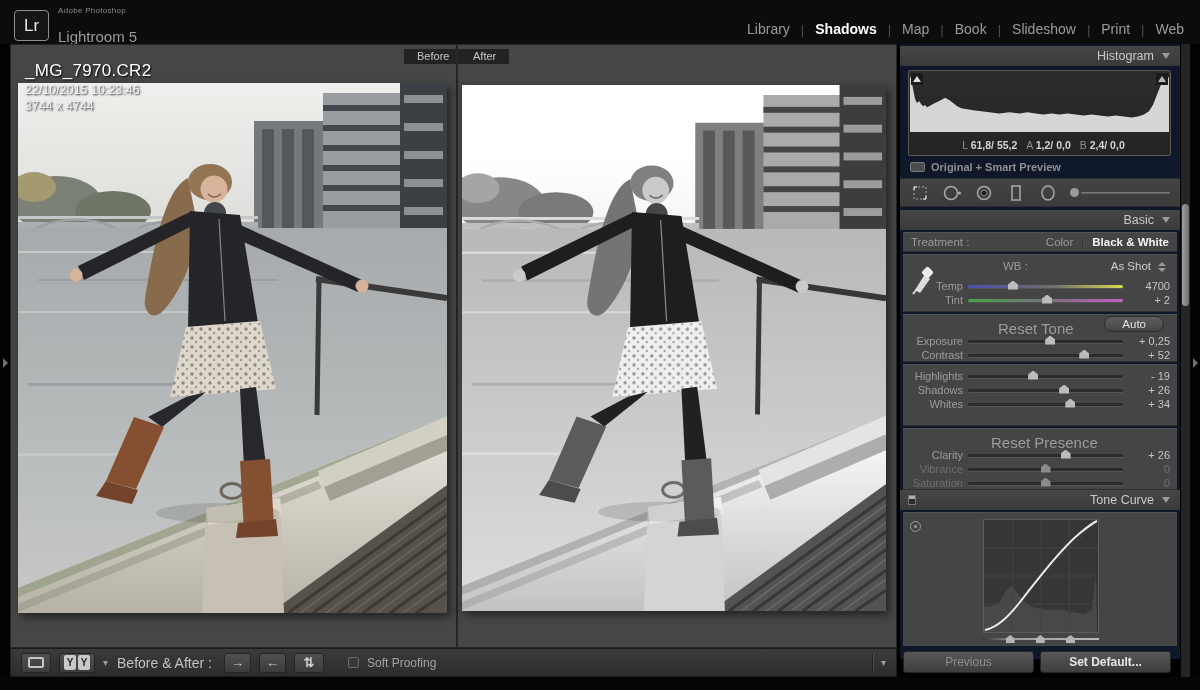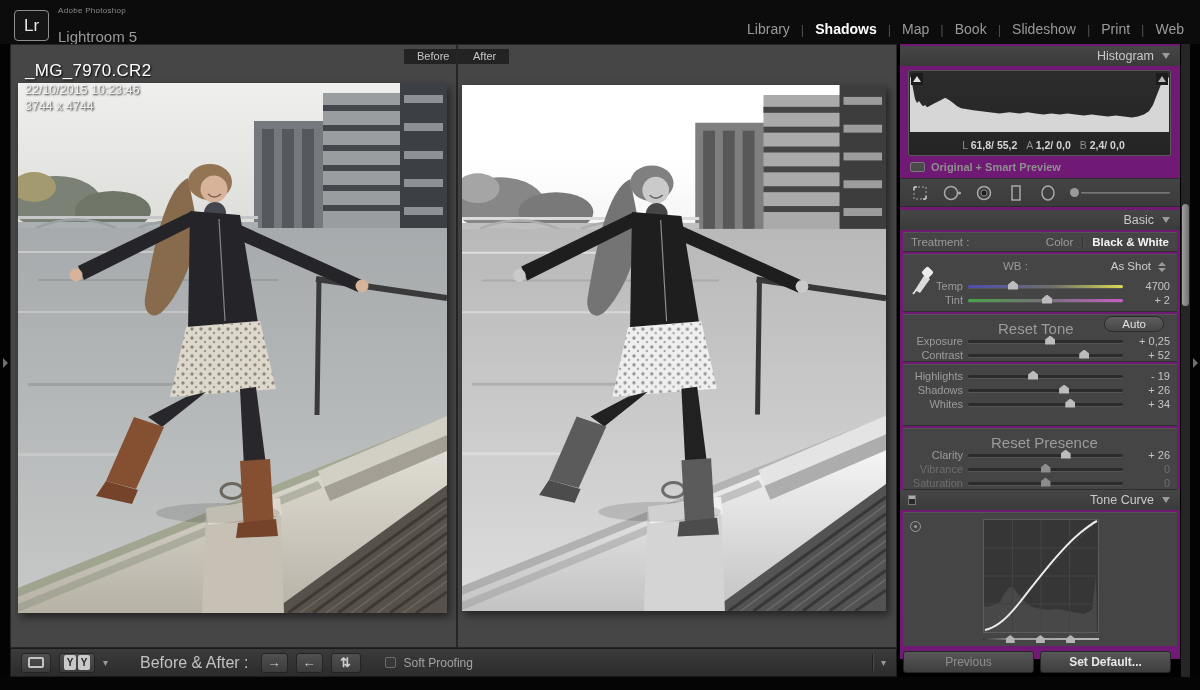--- a/index.html
+++ b/index.html
@@ -52,30 +52,30 @@
              background:linear-gradient(#3b3b3b,#2c2c2c); border:1px solid #1b1b1b;
              display:flex; align-items:center; gap:8px; padding:0 10px; }
   .tb-btn { height:20px; background:linear-gradient(#505050,#3c3c3c); border:1px solid #242424;
             border-radius:3px; display:flex; align-items:center; justify-content:center; gap:2px; }
   .loupe-btn { width:30px; }
   .loupe-glyph { width:16px; height:11px; border:2px solid #c4c4c4; border-radius:2px; }
   .yy-btn { width:36px; }
   .y-chip { width:12px; height:15px; background:#c9c9c9; color:#262626; font-size:10px; font-weight:bold;
             display:flex; align-items:center; justify-content:center; border-radius:2px; }
   .caret { color:#9a9a9a; font-size:10px; line-height:10px; }
-  .tb-label { color:#c2c2c2; font-size:16px; margin:0 4px 0 24px; }
+  .tb-label { color:#c2c2c2; font-size:14px; margin:0 4px 0 1px; }
   .arrow-btn { width:27px; color:#cfcfcf; font-size:13px; font-weight:bold; }
   .swap-btn { width:30px; }
   .cb { width:11px; height:11px; border:1px solid #6c6c6c; background:#383838; border-radius:2px; margin-left:16px; }
   .cb-label { color:#a3a3a3; font-size:12px; }
   .tb-spacer { flex:1; }
   .tb-sep { width:1px; height:17px; background:#1f1f1f; box-shadow:1px 0 0 #4c4c4c; }
 
   
-  .right-panel { position:absolute; left:900px; top:44px; width:280px; height:615px; background:#701a75; }
+  .right-panel { position:absolute; left:900px; top:44px; width:280px; height:615px; background:#0f172a; }
   .panel-header { position:absolute; left:0; width:100%; height:20px; display:flex; align-items:center;
                   justify-content:flex-end; gap:8px; padding-right:10px; color:#c9c9c9; font-size:12.5px;
                   background:linear-gradient(#464646,#3a3a3a); }
   .tri-down { width:0; height:0; border-left:4.5px solid transparent; border-right:4.5px solid transparent;
               border-top:6px solid #9a9a9a; }
   .hist-header { top:2px; }
   .hist-box { position:absolute; left:8px; top:26px; width:263px; height:86px;
               background:linear-gradient(#2c2c2c,#242424); border:1px solid #585858; border-radius:2px; }
   .hist-svg { position:absolute; left:1px; top:1px; width:259px; height:60px; }
   .clip { position:absolute; top:2px; width:12px; height:12px; background:#1c1c1c;

